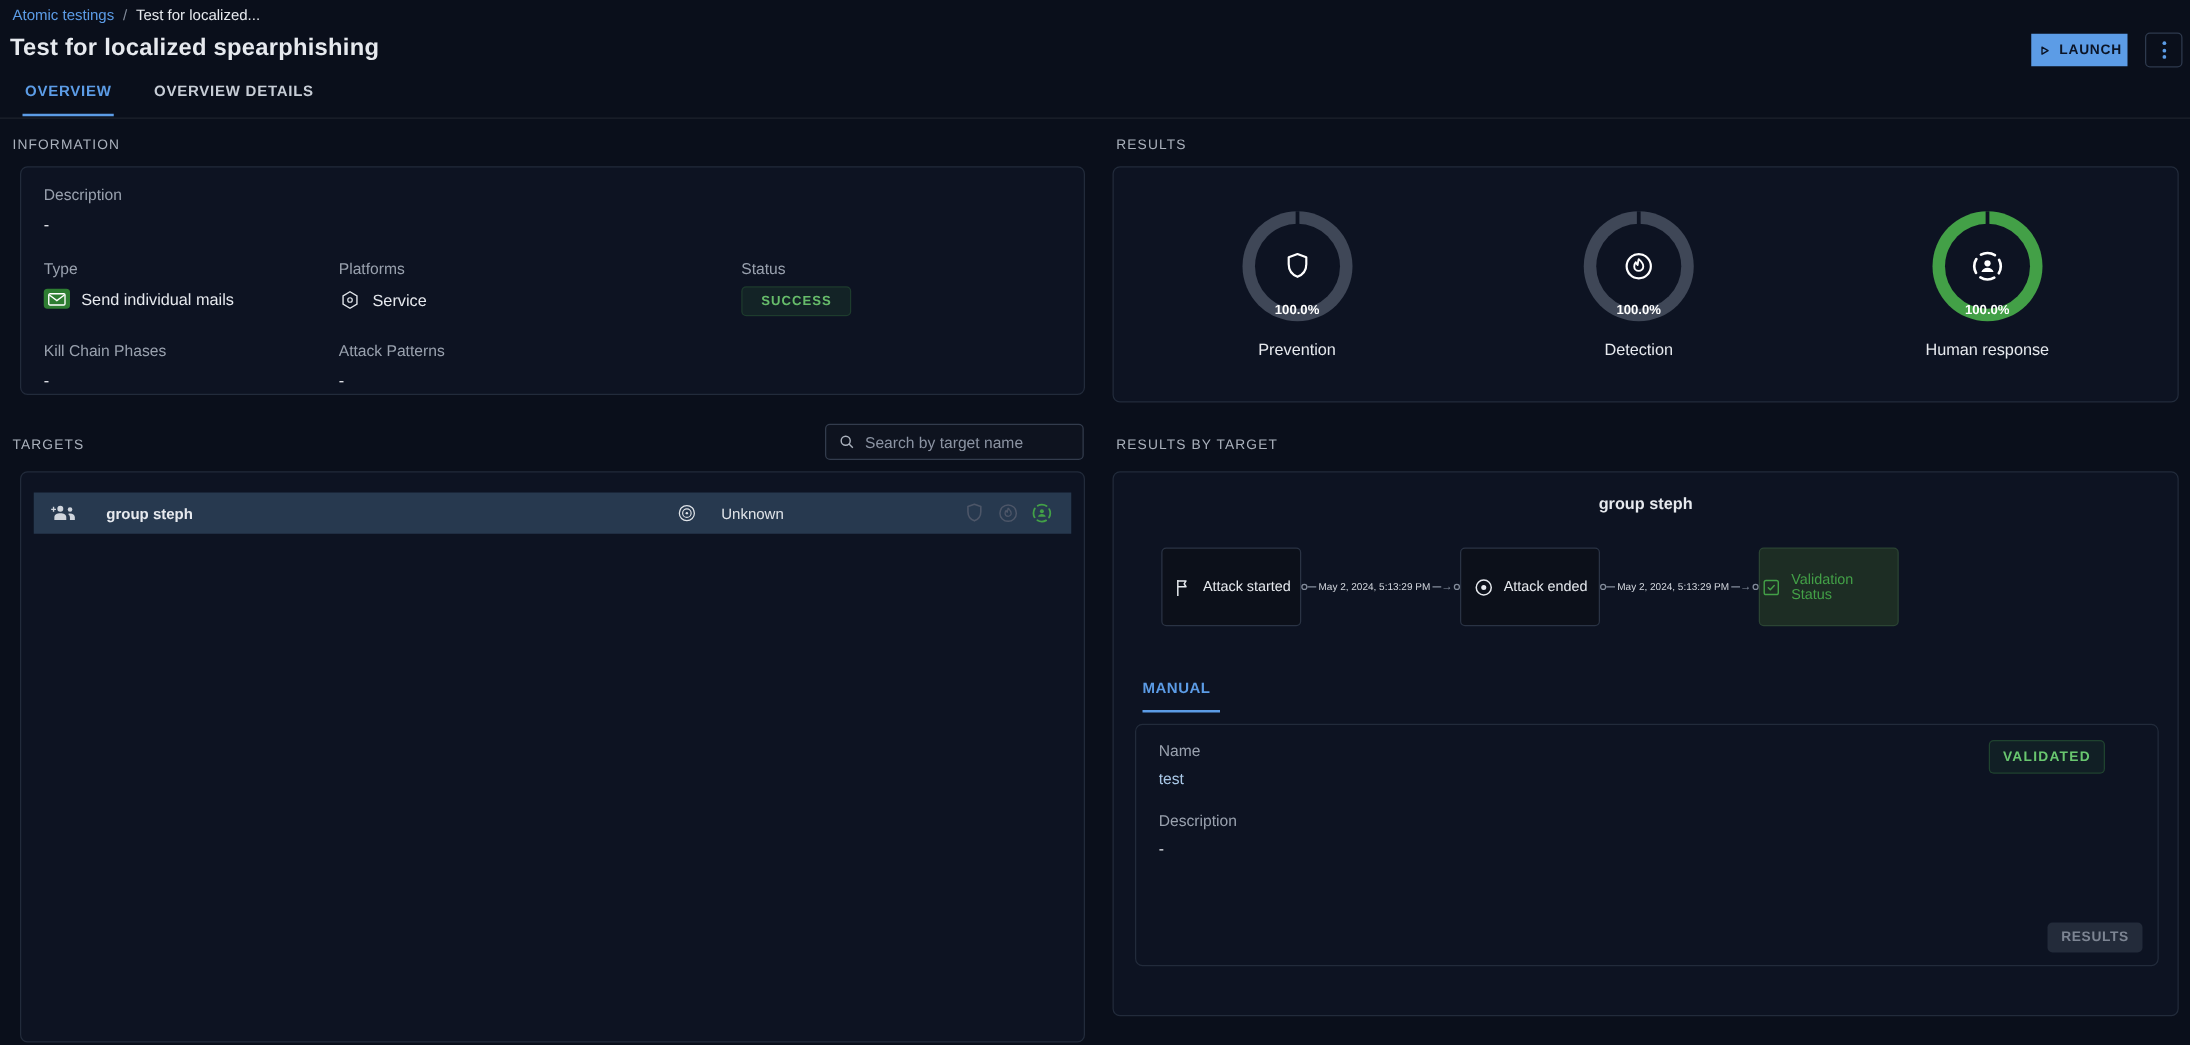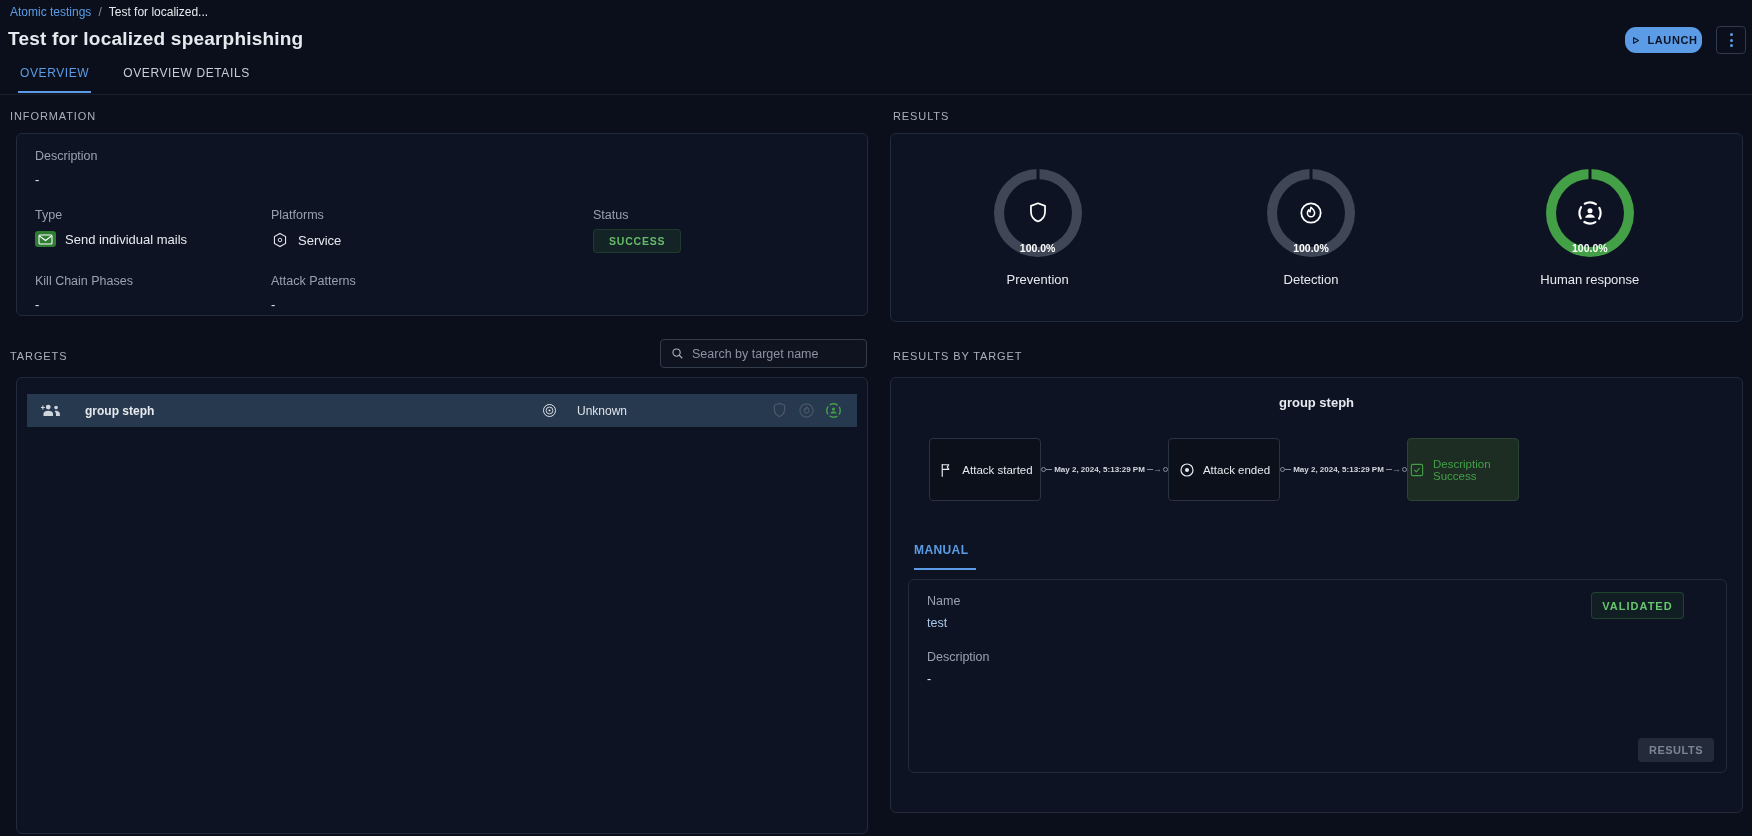--- a/index.html
+++ b/index.html
@@ -11,30 +11,30 @@
   html,body{width:1752px;height:836px}
   body{background:var(--bg);font-family:"Liberation Sans",sans-serif;color:var(--txt);position:relative;overflow:hidden}
   .abs{position:absolute}
 
   
   .breadcrumb{left:10px;top:5px;font-size:12px;display:flex;gap:7px;align-items:center}
   .breadcrumb .root{color:var(--accent);cursor:pointer}
   .breadcrumb .sep{color:var(--muted)}
   .breadcrumb .cur{color:var(--txt)}
   .page-title{left:8px;top:28px;font-size:19px;font-weight:bold;letter-spacing:.2px}
-  .launch-btn{left:1625px;top:27px;width:77px;height:26px;background:var(--accent);border:none;border-radius:11px;
+  .launch-btn{left:1625px;top:27px;width:77px;height:26px;background:var(--accent);border:none;border-radius:0;
     display:flex;align-items:center;justify-content:center;gap:5px;color:#0b1426;font-weight:bold;
     font-size:11px;letter-spacing:.6px;cursor:pointer;font-family:inherit}
   .more-btn{left:1716px;top:26px;width:30px;height:28px;border:1px solid #2e3a4e;border-radius:4px;background:transparent;
     display:flex;flex-direction:column;align-items:center;justify-content:center;gap:2.5px;cursor:pointer}
   .more-btn i{width:3px;height:3px;border-radius:50%;background:var(--accent)}
 
   
   .tabs{left:18px;top:66px;display:flex;gap:30px}
-  .tab{font-size:12px;font-weight:normal;letter-spacing:.6px;padding:0 2px 11px;color:#c7cdd6;cursor:pointer}
+  .tab{font-size:12px;font-weight:bold;letter-spacing:.6px;padding:0 2px 11px;color:#c7cdd6;cursor:pointer}
   .tab.active{color:var(--accent);border-bottom:2px solid var(--accent)}
   .tabs-divider{left:0;top:94px;width:1752px;height:1px;background:rgba(255,255,255,.08)}
 
   .section-title{font-size:11px;letter-spacing:.9px;color:#aab1bc}
   .panel{background:var(--panel);border:1px solid var(--border);border-radius:6px}
 
   
   .info-panel{left:16px;top:133px;width:852px;height:183px;padding:15px 18px}
   .info-grid{display:grid;grid-template-columns:236px 322px 1fr;row-gap:21px}
   .full{grid-column:1 / span 3}
@@ -75,21 +75,21 @@
   .timeline{position:absolute;left:38px;top:60px;height:63px;display:flex;align-items:center}
   .t-box{width:112px;height:63px;border:1px solid #2a3344;background:#0c101a;border-radius:4px;
     display:flex;flex-direction:row;align-items:center;justify-content:center;gap:7px}
   .t-box .t-label{font-size:11.5px;color:var(--txt)}
   .t-box .t-ic{color:var(--txt);display:flex}
   .t-box.success{background:#1d2d24;border-color:#2b4433}
   .t-box.success .t-label,.t-box.success .t-ic{color:var(--green)}
   .t-conn{width:127px;display:flex;align-items:center;color:var(--muted)}
   .t-conn .dot{width:5px;height:5px;border:1px solid var(--muted);border-radius:50%;flex:none}
   .t-conn .line{height:1px;background:var(--muted);flex:1;min-width:2px}
-  .t-conn .date{font-size:8px;font-weight:bold;color:#d4d8df;white-space:nowrap;margin:0 2px}
+  .t-conn .date{font-size:8px;font-weight:normal;color:#d4d8df;white-space:nowrap;margin:0 2px}
   .t-conn .arrow{font-size:9px;line-height:1;margin-right:1px;color:var(--muted)}
 
   .manual-tab{position:absolute;left:23px;top:165px;font-size:12px;font-weight:bold;letter-spacing:.4px;
     color:var(--accent);padding:0 8px 11px 0;border-bottom:2px solid var(--accent);cursor:pointer}
 
   .exp-card{position:absolute;left:17px;top:201px;width:819px;height:194px;border:1px solid var(--border);border-radius:6px;background:var(--panel)}
   .exp-card .inner{position:relative;width:100%;height:100%;padding:14px 18px}
   .exp-label{font-size:12.5px;color:var(--label)}
   .exp-value{font-size:12.5px;margin-top:8px}
   .name-val{color:#a9c7e6}
@@ -325,21 +325,21 @@
         <span class="arrow">→</span>
         <span class="dot"></span>
     </div>
     <div class="t-box success">
       <span class="t-ic">
         <svg width="18" height="18" viewBox="0 0 24 24">
             <rect x="4.5" y="4.5" width="15" height="15" rx="2" fill="none" stroke="currentColor" stroke-width="1.5"></rect>
             <path d="M8.8 12.3l2.2 2.2 4.2-4.6" fill="none" stroke="currentColor" stroke-width="1.5" stroke-linecap="round" stroke-linejoin="round"></path>
           </svg>
       </span>
-      <span class="t-label">Description Success</span>
+      <span class="t-label">Validation Status</span>
     </div>
   </div>
 
   <div class="manual-tab">MANUAL</div>
 
   <div class="exp-card">
     <div class="inner">
       <div class="exp-label">Name</div>
       <div class="exp-value name-val">test</div>
       <div class="validated-chip">VALIDATED</div>

